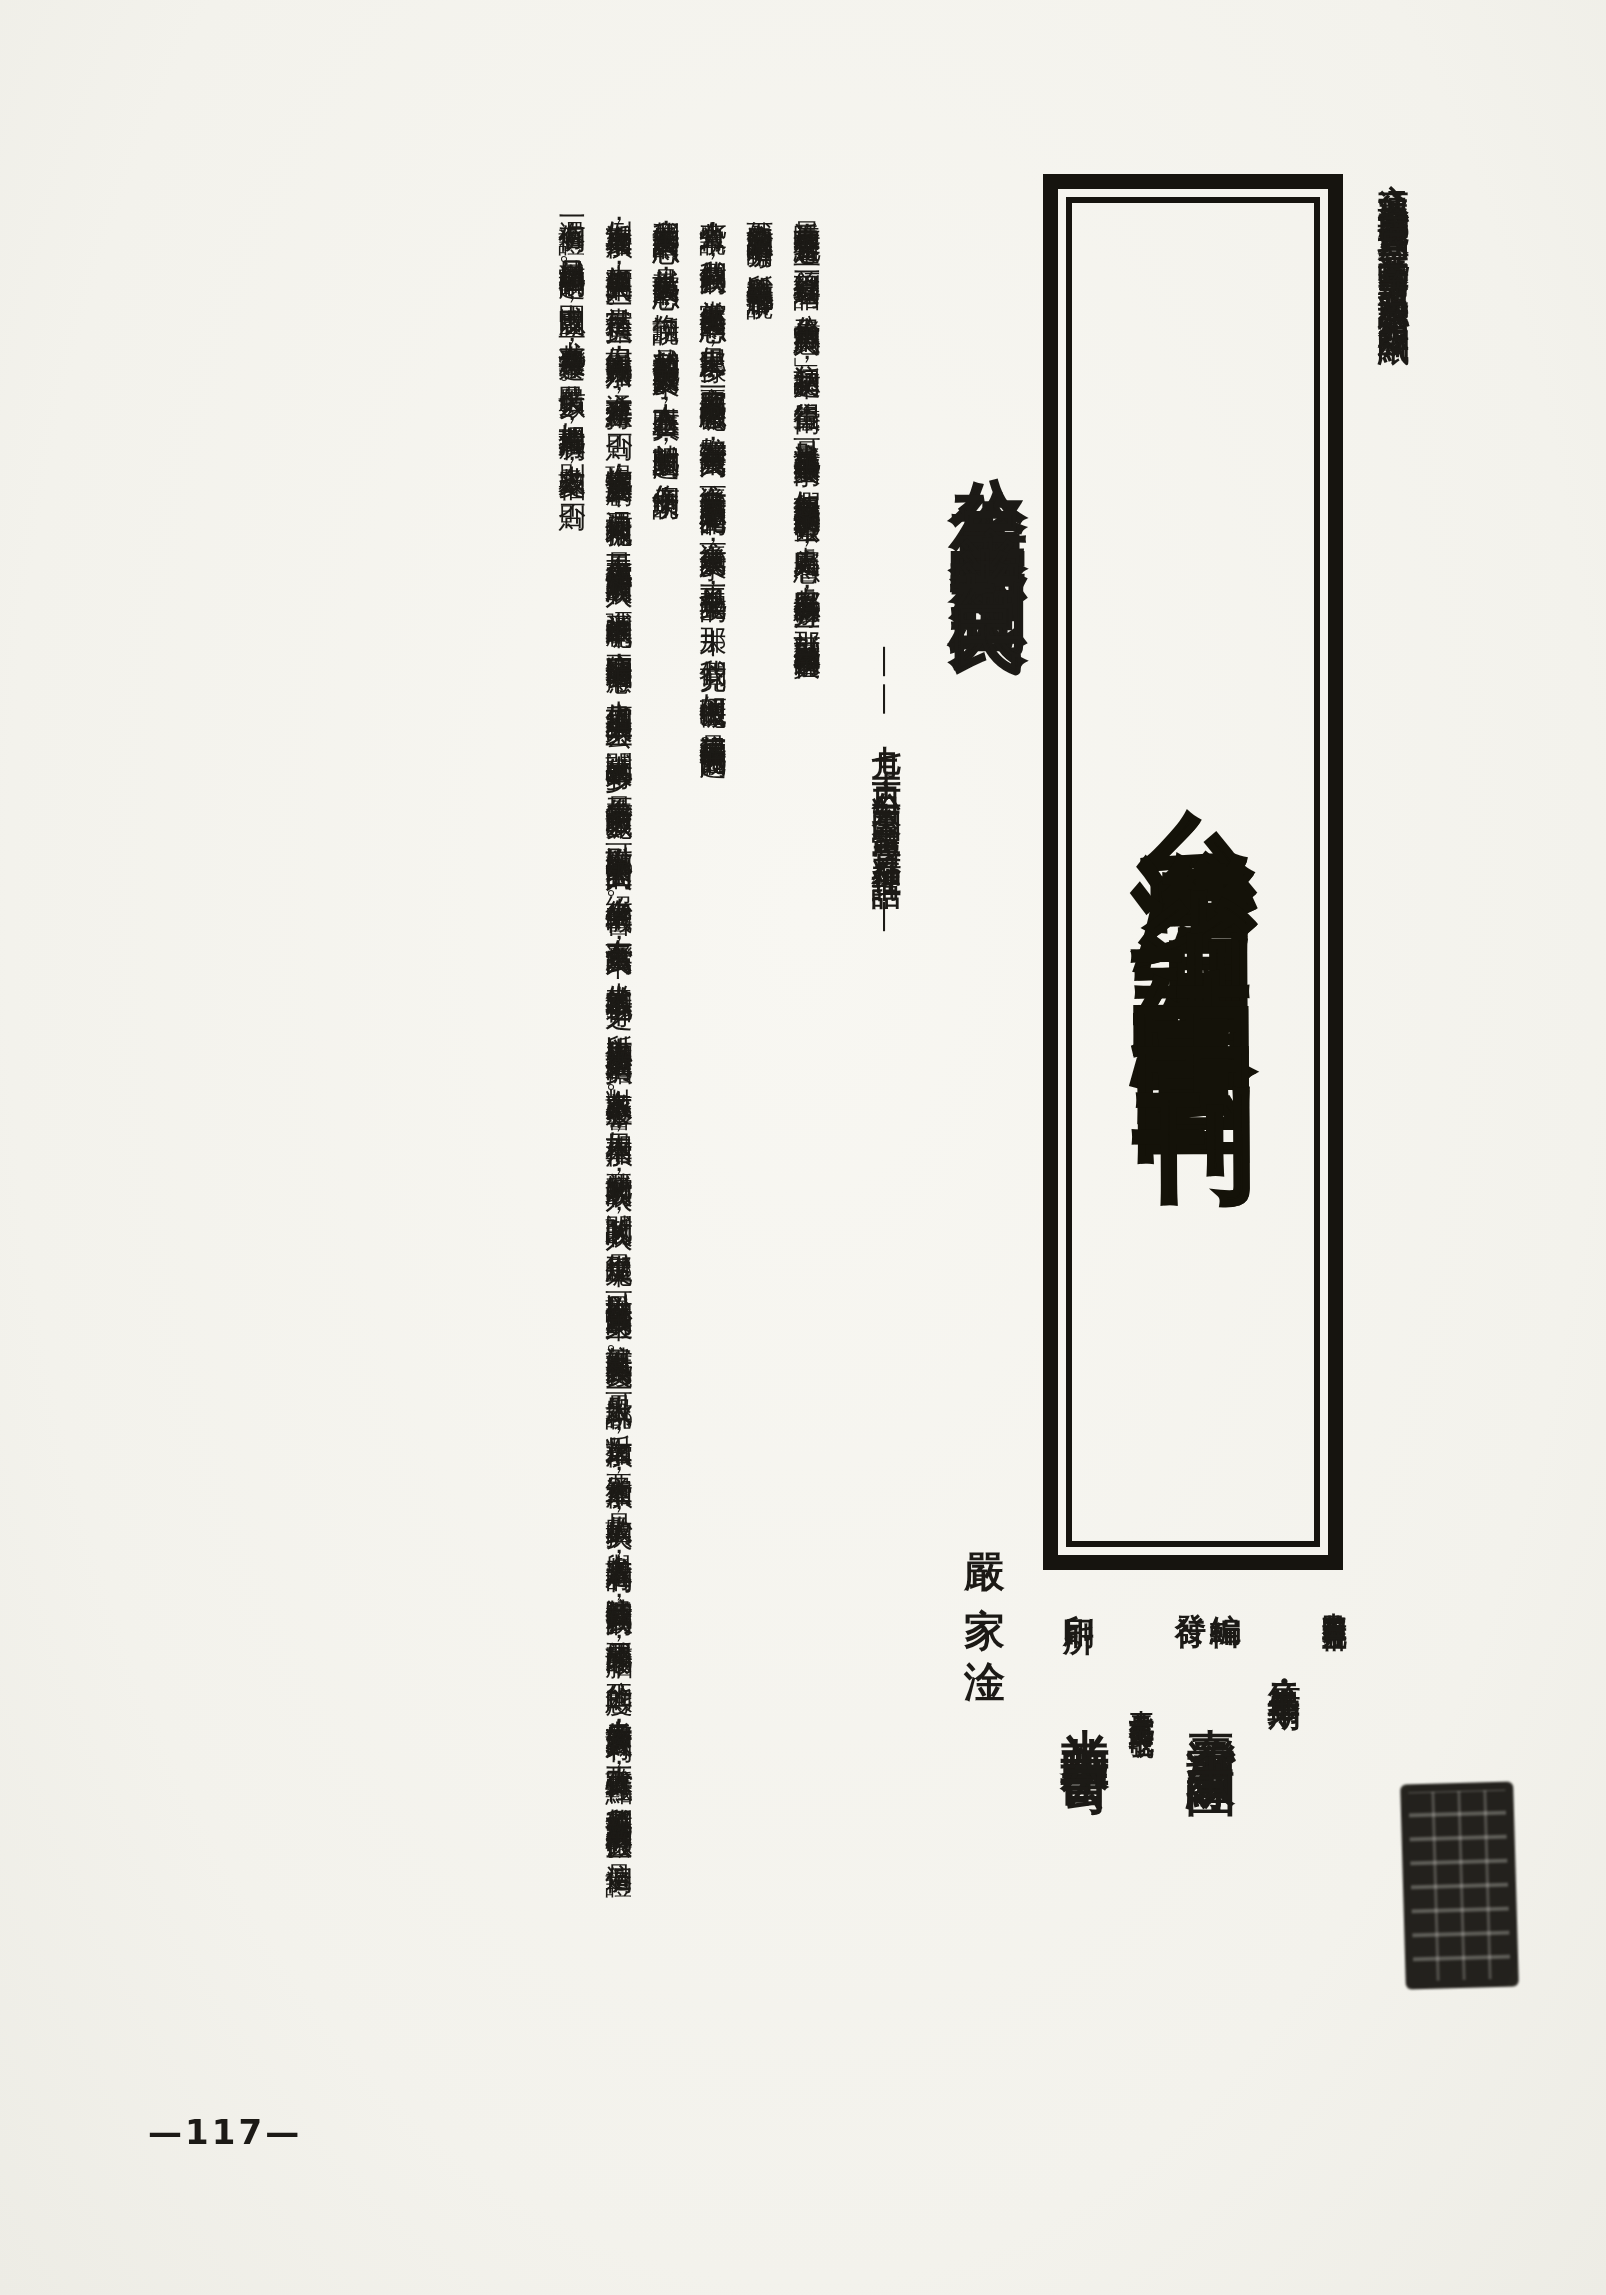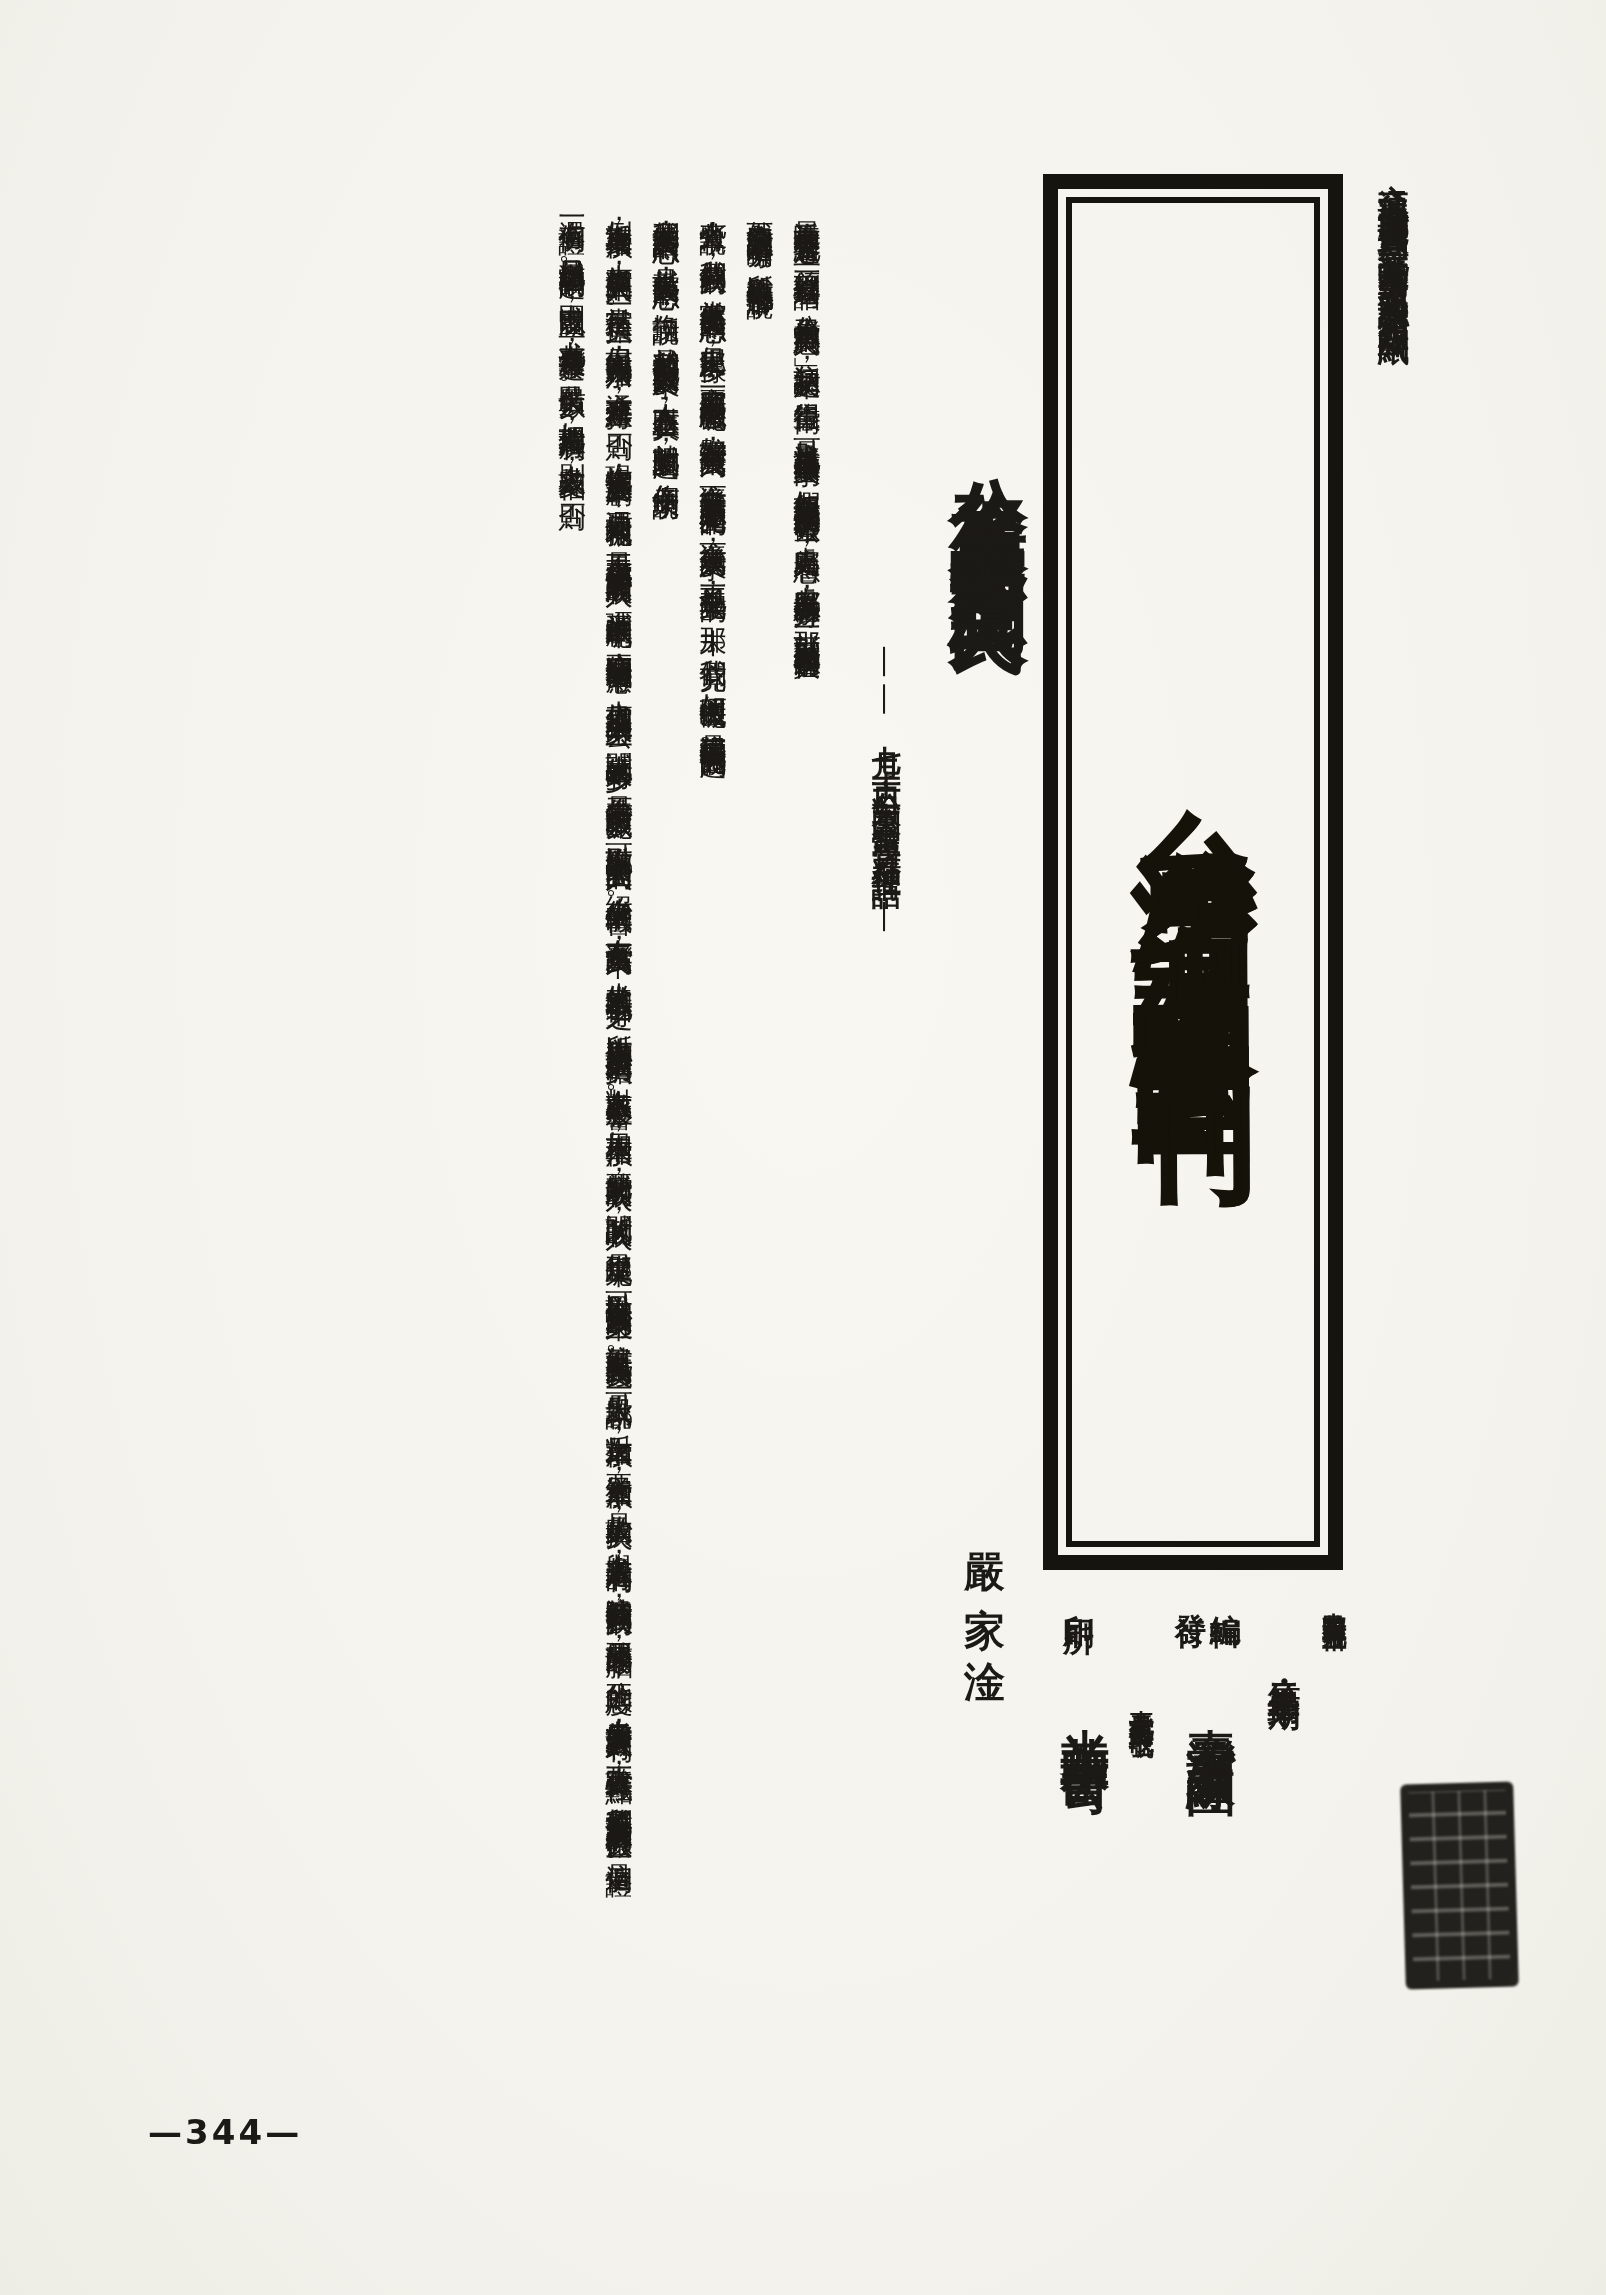--- a/index.html
+++ b/index.html
@@ -145,16 +145,16 @@
 
   <div class="abs body-text">
     <p>最近陳長官在長官公署紀念週上，曾經提到這麼一句話：「公務人員應當常常想到人民！」這句話初聽起來，覺得很簡單。可是這也就是對公務員的最高要求！假如每個公務員都能依照長官的希望去做，處處為人民着想，處處都以民意為做事方針，那就一定可以盡到做公務員的責任了。</p>
     <p>然而這句話有的人聽了還不十分明瞭，所以我今天特地把它引伸解說一下：</p>
     <p>有些人常常說：「我們做公務員的，當然處處要遵從人民的意志；但是人民那樣多，究竟要遵照那一個的意志去做呢？譬如臺灣有六百幾十萬人民，這六百幾十萬人民的意志並不是完全相同的；這六百幾十萬人的要求，也並不是完全一致的，那末，我們究竟，如何依照去做呢？這是很值得我們研究的一個問題」。</p>
     <p>我們要知道所謂人民的意志，就是指大多數人民的意志，換句話說，就是我們要如何配合大多數人民的要求。本人在財政上負責，就把財政上的問題，作個例子來說明：</p>
     <p>例如近來火車要加價，火車加價對坐火車的人，當然是一種負擔。但另一方面鐵路收入增加，交通才有辦法維持，否則，現在物價高漲火車要虧本，還要如何來補救呢？是不是火車不加價另外用方法增加財政的收入，來彌補火車的虧本呢？這兩個問題我們要考慮一下，火車加價是加到坐火車的人身上去，試問坐火車的人有多少？是否佔臺灣全人口的大多數呢？可以說在鄉下的民衆和高山里的人，絕少有坐火車的機會。在臺灣六百多萬人民中，坐火車的人最多也不過佔十分之一，所以火車加價是增加少數坐車人的負擔，對大多數人不發生影響。如果火車不加價，就要增加財政的收入，試問財政的收入，是從那里來呢？可以說是從全體六百多萬人的身上來，這就無異向六百多萬人民要錢。可是一般人都說：「反對火車加價」，要知道火車加價，是少數人的損失，與大多數人還是有利的，這時候我們做公務員的，就要用冷靜的頭腦，公正的態度，去考慮如果對大多數人有利，少數人雖要犧牲一點，我們還是要對大多數人有利的目標去做，這是一個例證。</p>
     <p>還有一個例證：就是日常運用科學的問題。中國以農立國，尤其臺灣農業很發達，農民佔大多數。如把農業推廣有利，則大多數人受福，否則，</p>
   </div>
 
-  <div class="abs page-number">—344—</div>
+  <div class="abs page-number">—117—</div>
 
 </div>
 
 
 </body></html>

